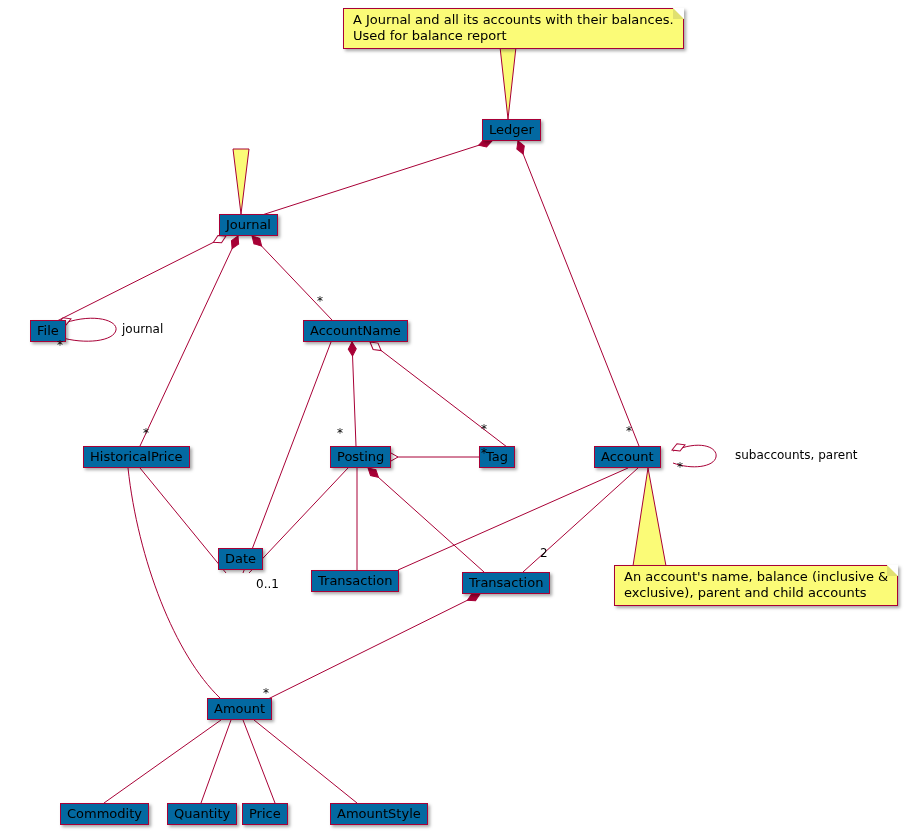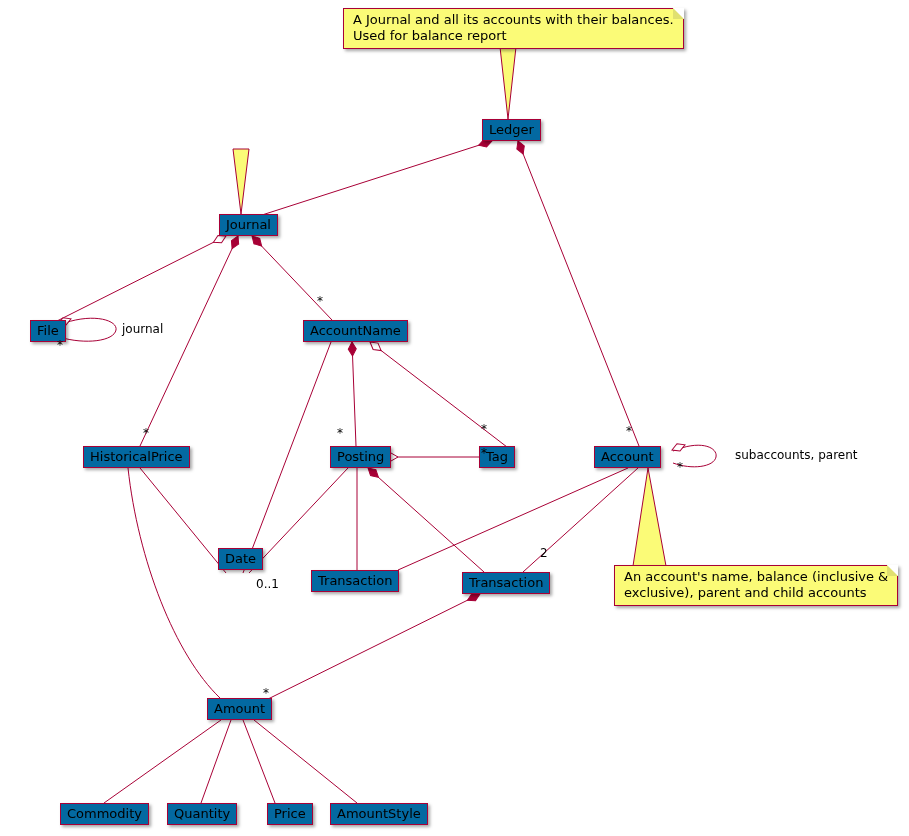--- a/index.html
+++ b/index.html
@@ -120,21 +120,21 @@
   <div class="node" style="left:83px;top:446px">HistoricalPrice</div>
   <div class="node" style="left:330px;top:446px">Posting</div>
   <div class="node" style="left:479px;top:446px">Tag</div>
   <div class="node" style="left:594px;top:446px">Account</div>
   <div class="node" style="left:218px;top:548px">Date</div>
   <div class="node" style="left:311px;top:570px">Transaction</div>
   <div class="node" style="left:462px;top:572px">Transaction</div>
   <div class="node" style="left:207px;top:698px">Amount</div>
   <div class="node" style="left:60px;top:803px">Commodity</div>
   <div class="node" style="left:167px;top:803px">Quantity</div>
-  <div class="node" style="left:267px;top:803px">Price</div>
+  <div class="node" style="left:242px;top:803px">Price</div>
   <div class="node" style="left:330px;top:803px">AmountStyle</div>
 
   <span class="elbl" style="left:122px;top:323px">journal</span>
   <span class="elbl" style="left:57px;top:339px">*</span>
   <span class="elbl" style="left:317px;top:295px">*</span>
   <span class="elbl" style="left:143px;top:427px">*</span>
   <span class="elbl" style="left:337px;top:427px">*</span>
   <span class="elbl" style="left:481px;top:423px">*</span>
   <span class="elbl" style="left:481px;top:447px">*</span>
   <span class="elbl" style="left:626px;top:425px">*</span>

